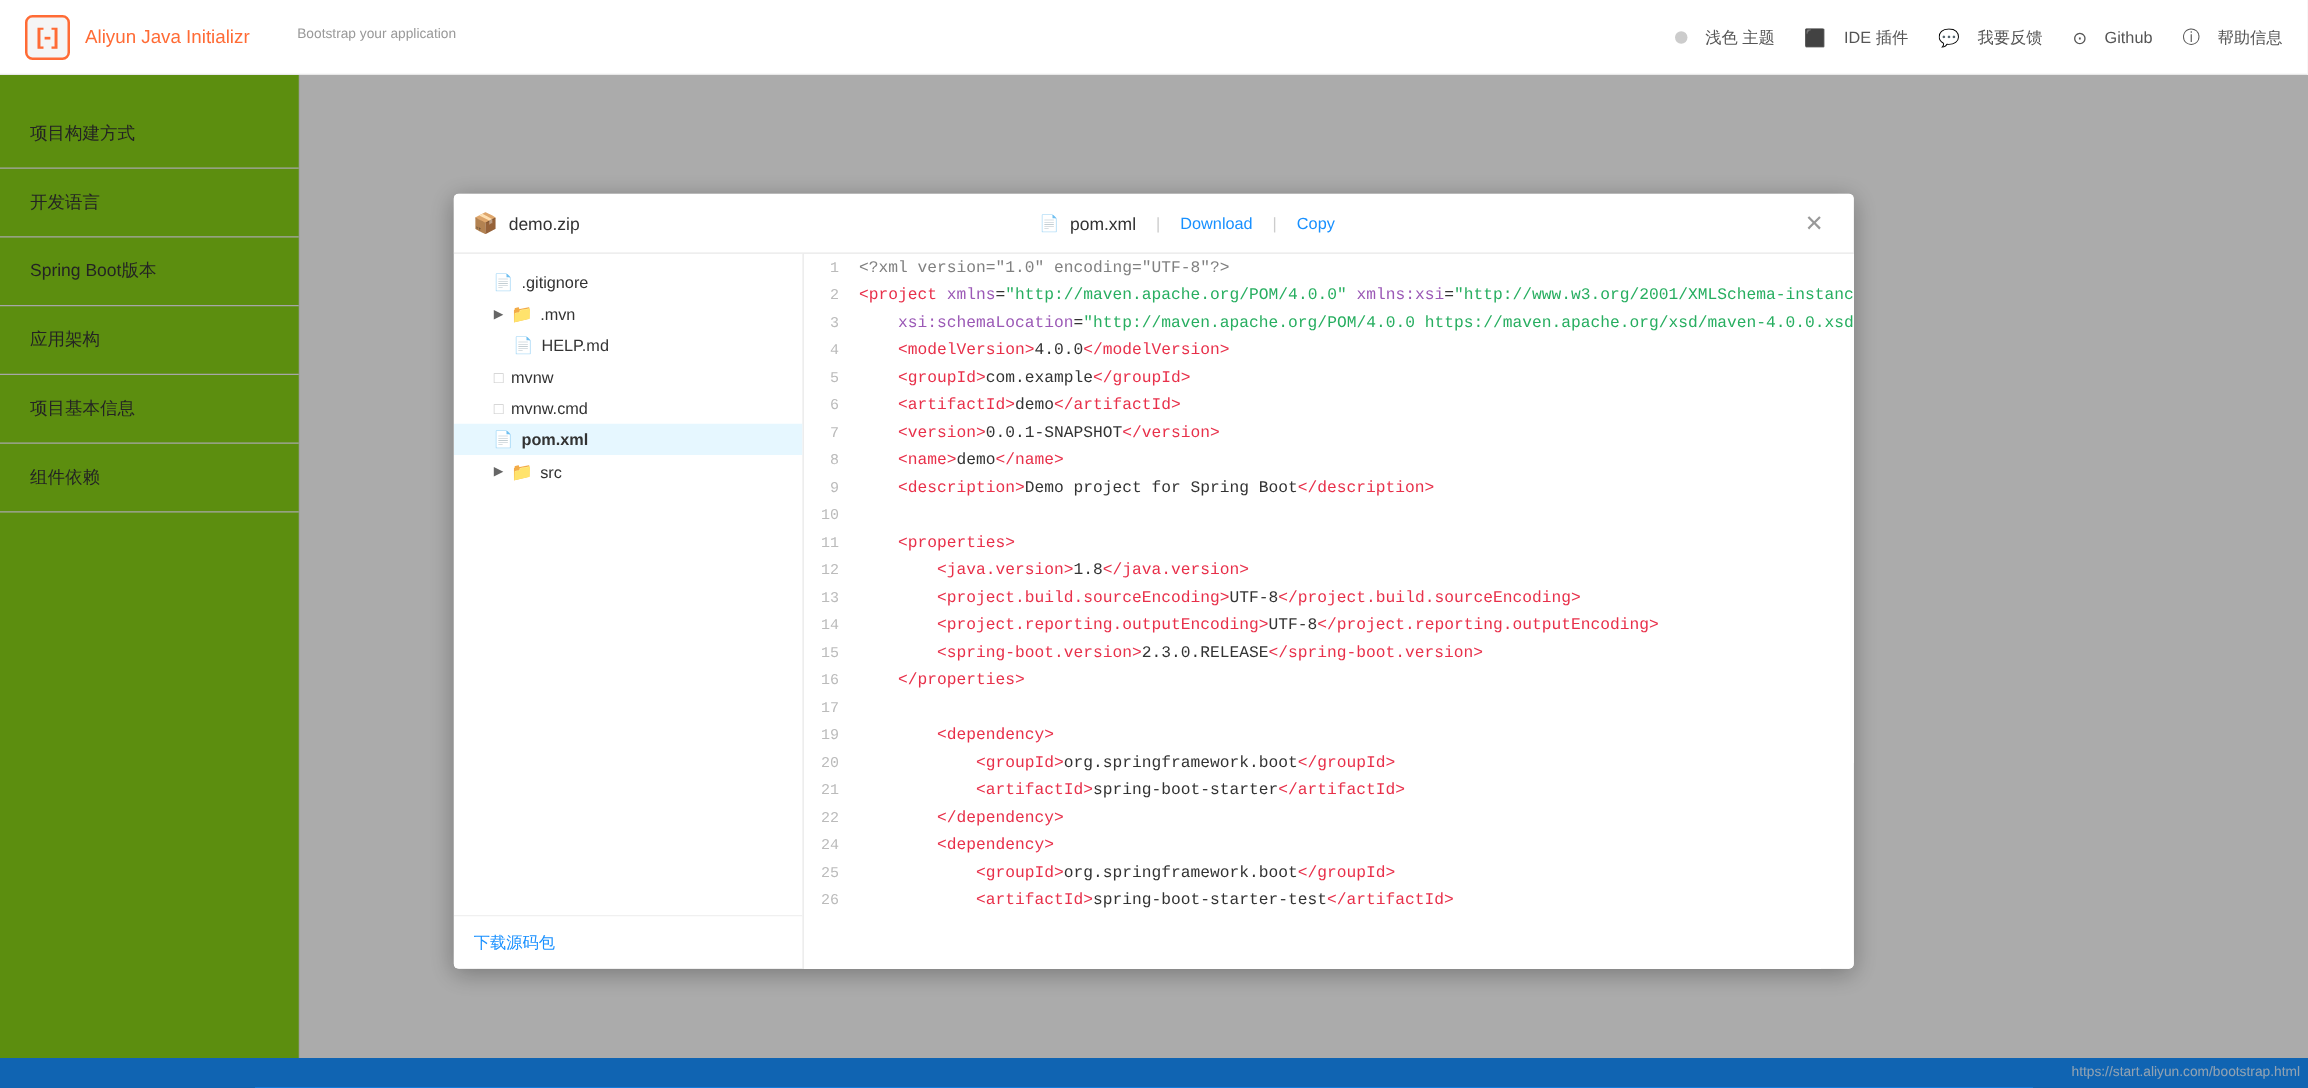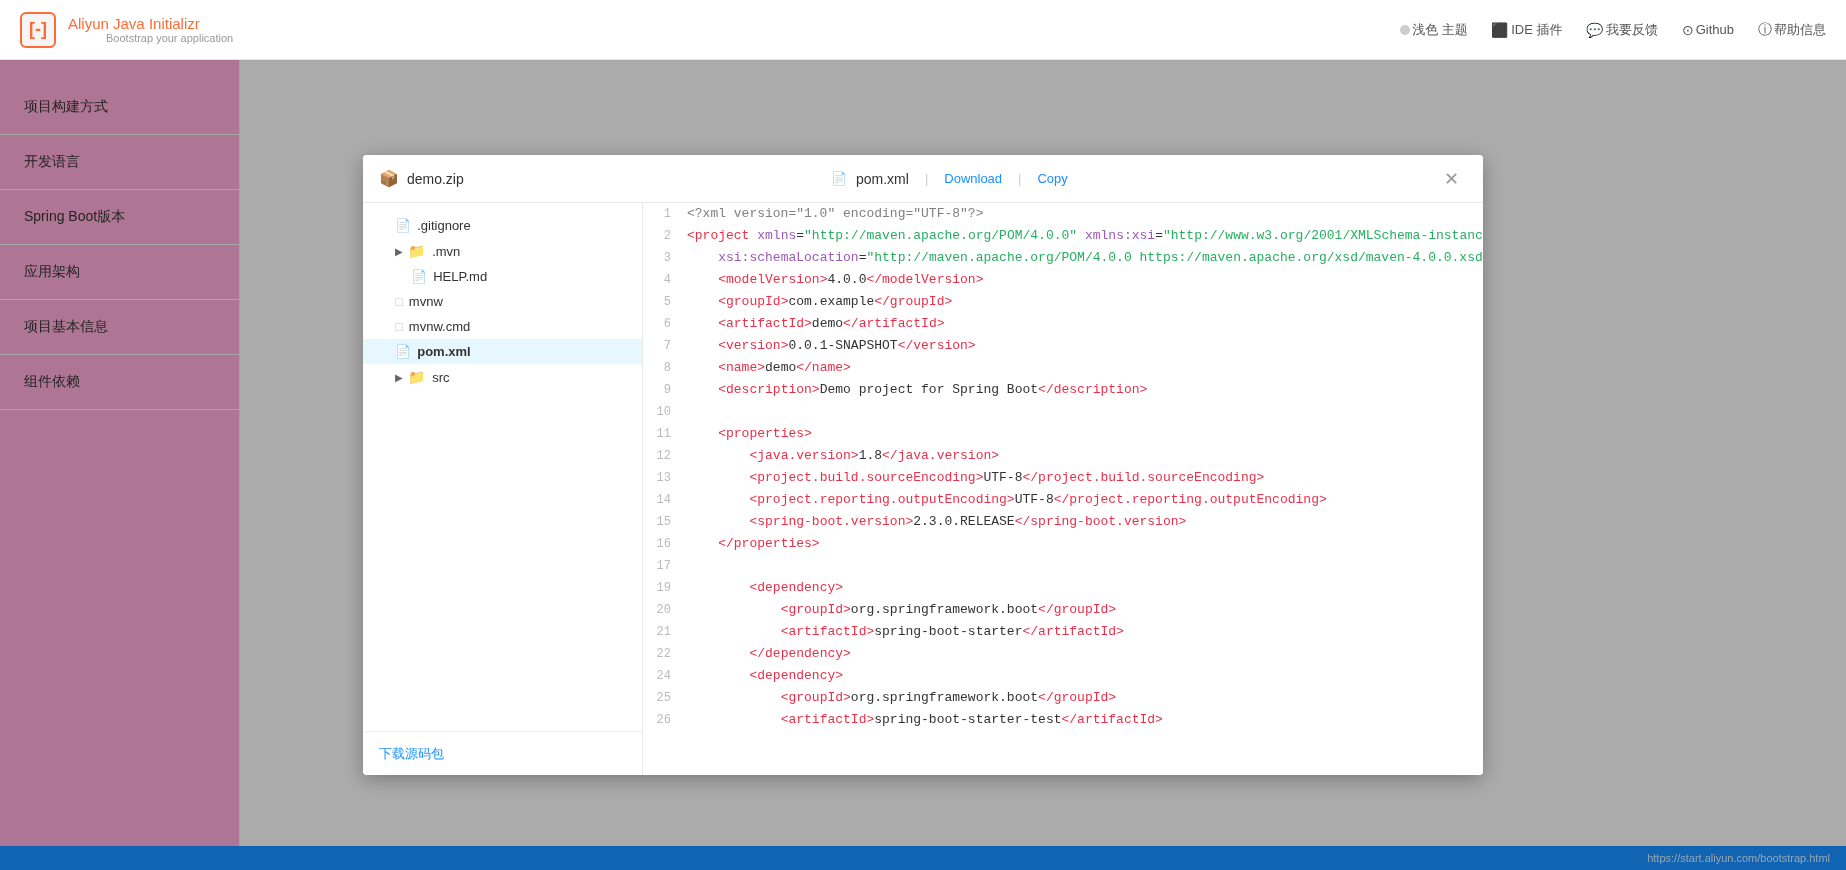--- a/index.html
+++ b/index.html
@@ -24,46 +24,46 @@
       width: 36px;
       height: 36px;
       background: #f5f5f5;
       border: 2px solid #ff6b35;
       border-radius: 6px;
       display: flex; align-items: center; justify-content: center;
       color: #ff6b35;
       font-size: 18px;
       font-weight: bold;
     }
-    .logo-text { display: flex; flex-direction: column; }
+    .logo-text { display: flex; flex-direction: row; }
     .logo-title { font-size: 15px; color: #333; }
     .logo-title span { color: #ff6b35; }
     .logo-subtitle { font-size: 11px; color: #999; margin-left: 38px; }
 
     .nav-links {
       display: flex;
       align-items: center;
       gap: 24px;
     }
     .nav-link {
-      display: flex; align-items: center; gap: 2px;
+      display: flex; align-items: center; gap: 14px;
       font-size: 13px; color: #555; cursor: pointer;
     }
     .nav-dot { width: 10px; height: 10px; border-radius: 50%; background: #ccc; }
 
     
     .main-area {
       display: flex;
       height: calc(870px - 60px);
     }
 
     
     .sidebar {
       width: 240px;
-      background: #f9a8d4;
+      background: #84cc16;
       border-right: 1px solid #e8e8e8;
       padding: 20px 0;
       display: flex;
       flex-direction: column;
       gap: 0;
     }
     .sidebar-item {
       padding: 18px 24px;
       font-size: 14px;
       color: #333;
@@ -201,21 +201,21 @@
     
     .status-bar {
       position: fixed;
       bottom: 0;
       left: 0; right: 0;
       height: 24px;
       background: #1890ff;
       display: flex;
       align-items: center;
       justify-content: flex-end;
-      padding: 0 16px;
+      padding: 0 6px;
     }
     .status-url {
       font-size: 11px;
       color: rgba(255,255,255,0.8);
     }
   </style>
 </head>
 <body>
 
 <div class="top-nav">

